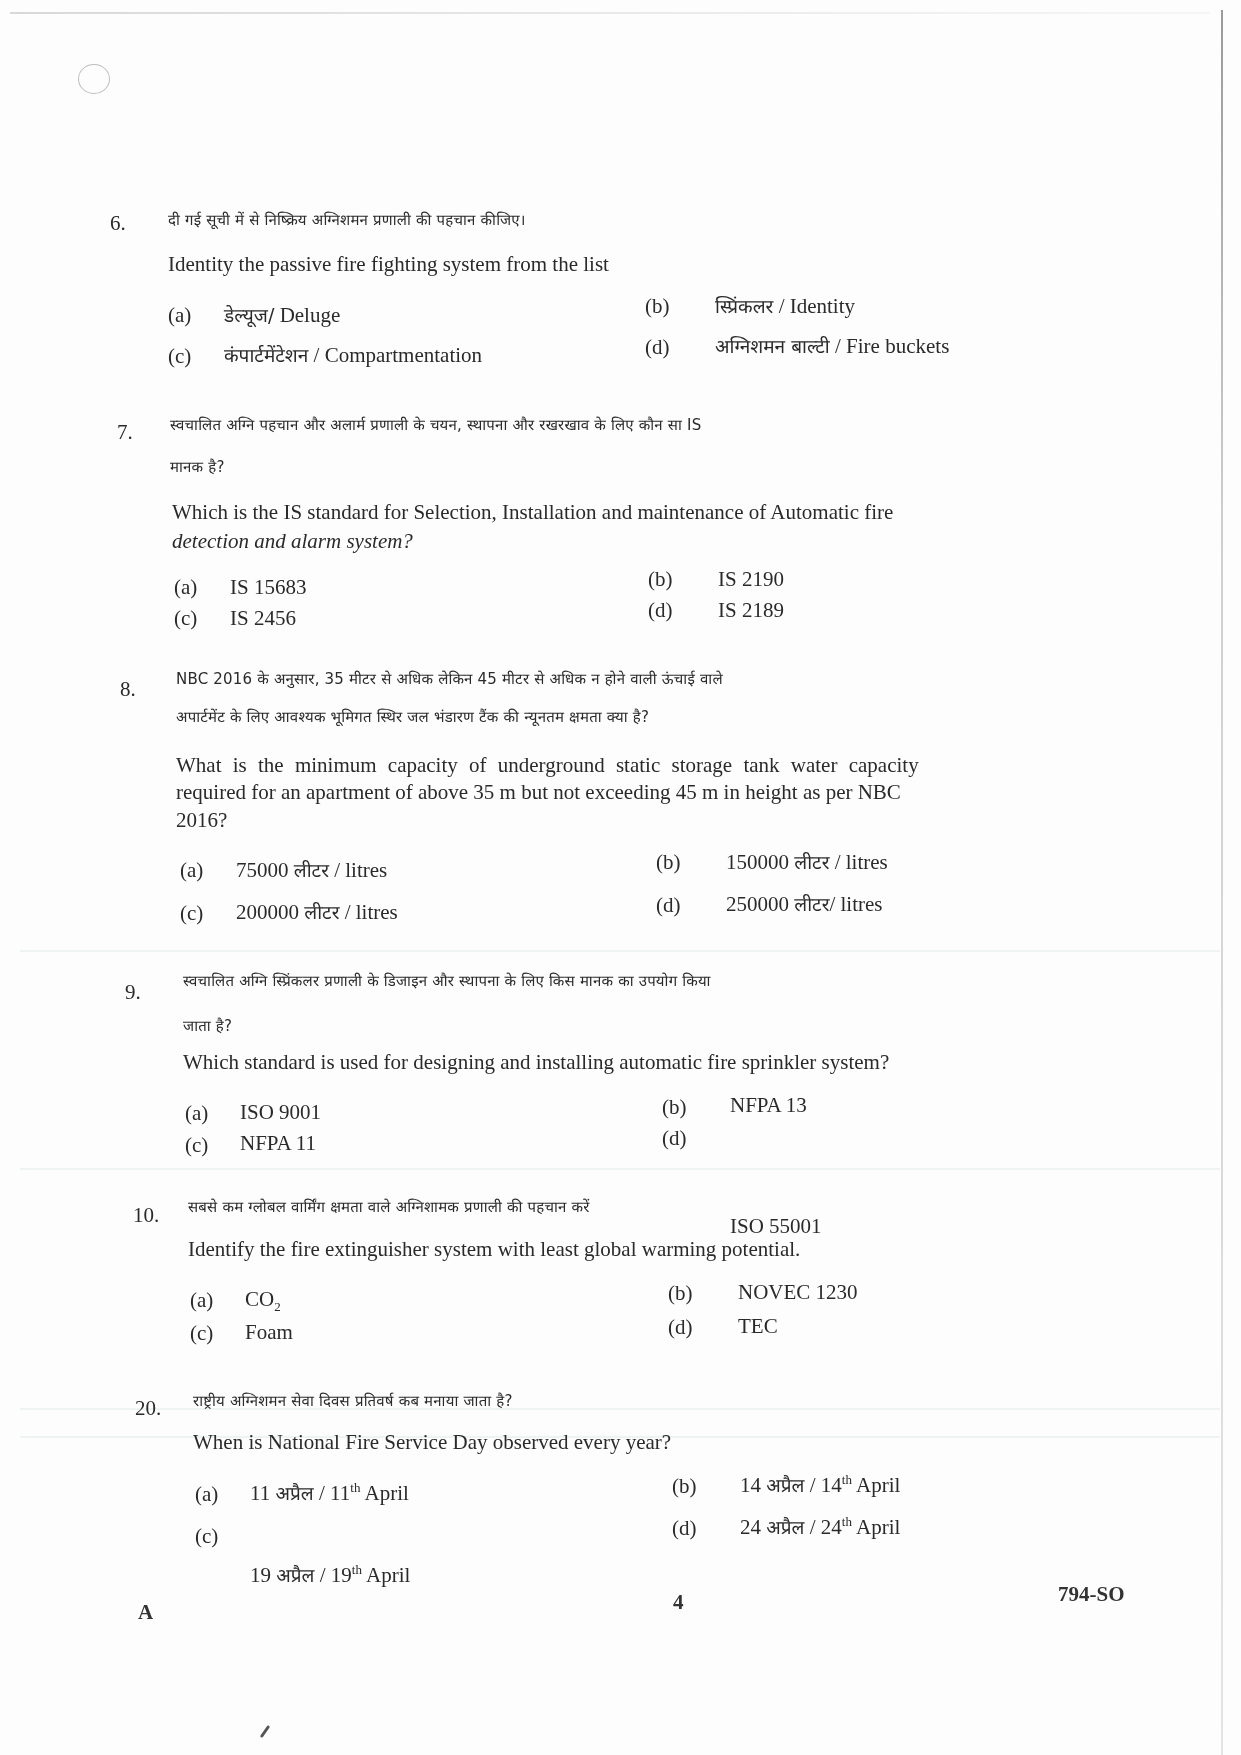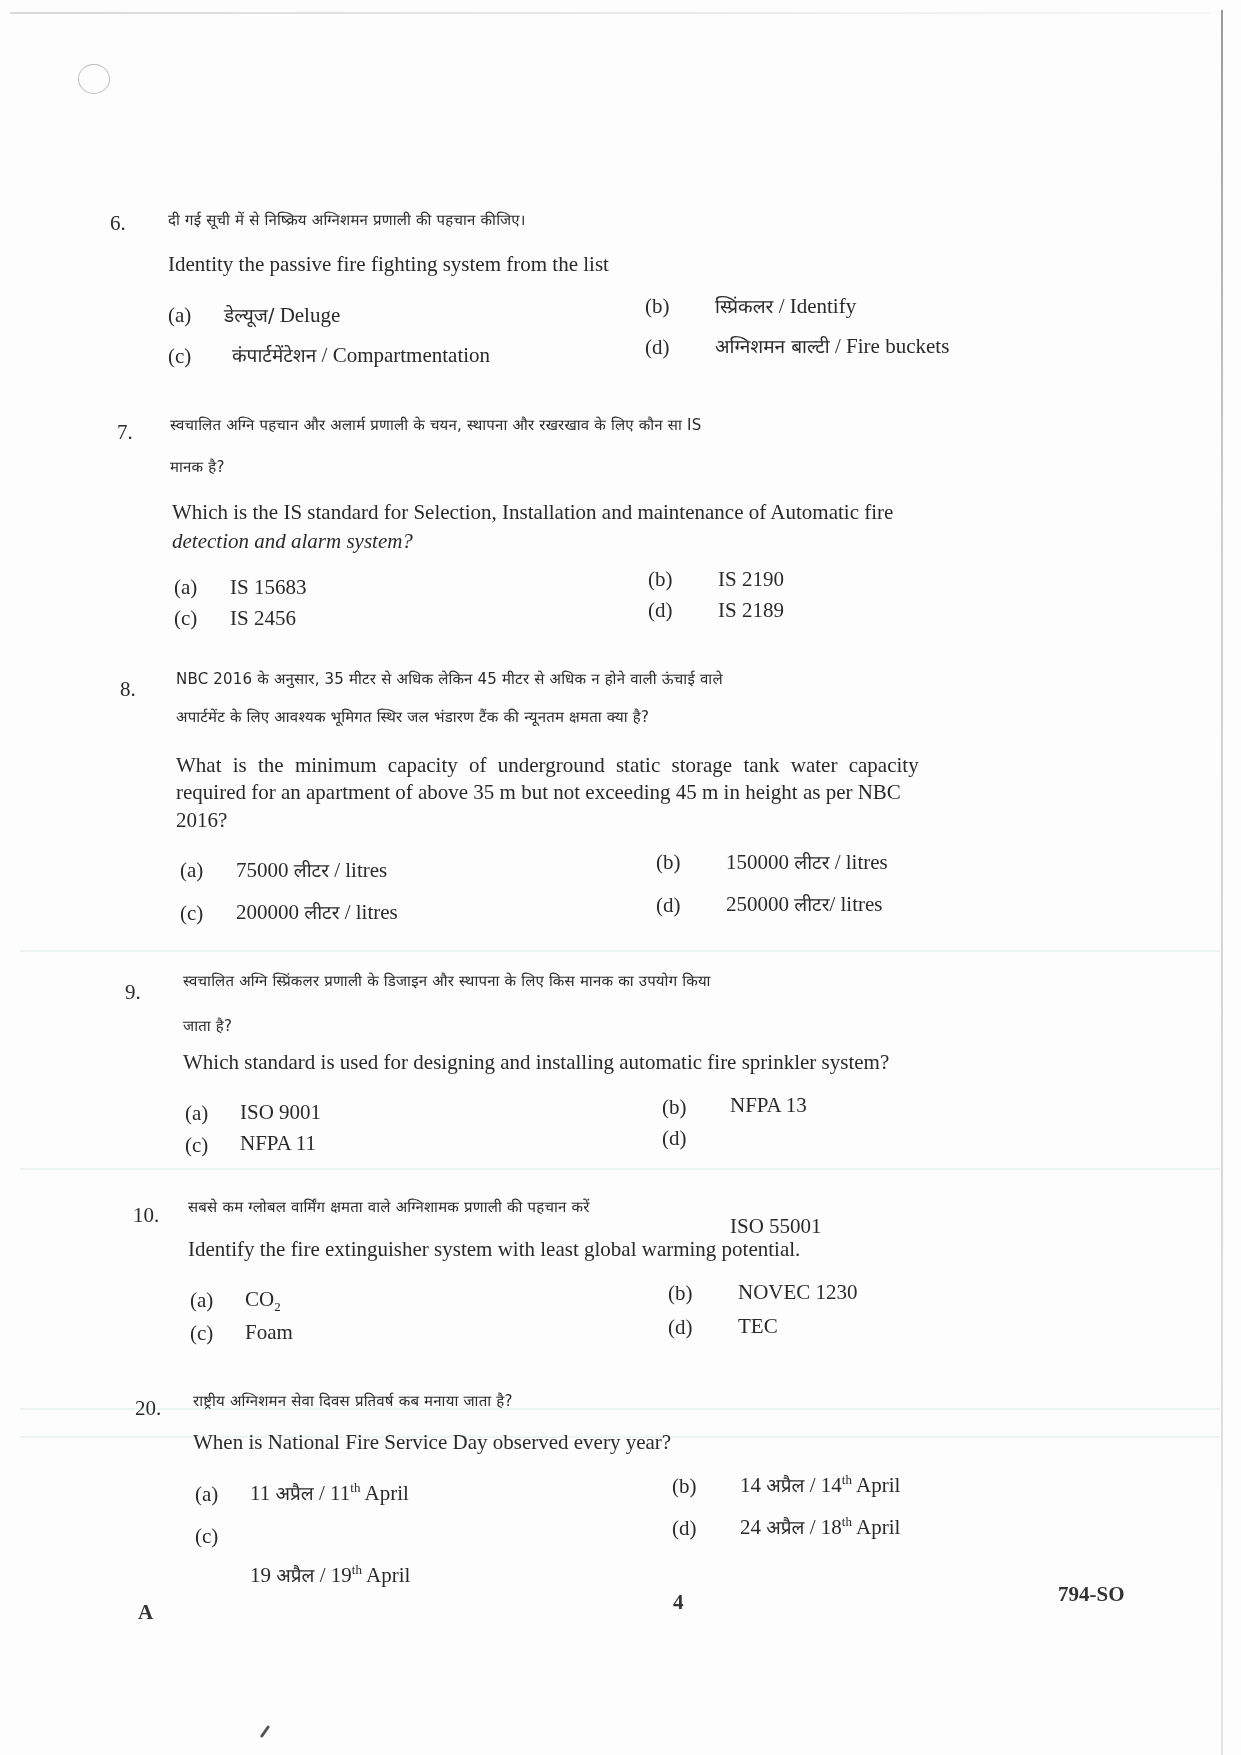--- a/index.html
+++ b/index.html
@@ -36,23 +36,23 @@
 <div class="scan-line" style="left:20px;top:1408px;width:1200px;"></div>
 <div class="scan-line" style="left:20px;top:1436px;width:1200px;"></div>
 
 <div class="q">
   <div class="qnum" style="left:110px;top:211px;">6.</div>
   <div class="hi" style="left:168px;top:209px;">दी गई सूची में से निष्क्रिय अग्निशमन प्रणाली की पहचान कीजिए।</div>
   <div class="en" style="left:168px;top:252px;">Identity the passive fire fighting system from the list</div>
   <div class="opt-label" style="left:168px;top:303px;">(a)</div>
   <div class="opt-text" style="left:224px;top:302px;"><span class="dv">डेल्यूज/</span><span> Deluge</span></div>
   <div class="opt-label" style="left:645px;top:294px;">(b)</div>
-  <div class="opt-text" style="left:715px;top:293px;"><span class="dv">स्प्रिंकलर</span><span> / Identify</span></div>
+  <div class="opt-text" style="left:715px;top:293px;"><span class="dv">स्प्रिंकलर</span><span> / Identity</span></div>
   <div class="opt-label" style="left:168px;top:344px;">(c)</div>
-  <div class="opt-text" style="left:224px;top:342px;margin-left:8px;"><span class="dv">कंपार्टमेंटेशन</span><span> / Compartmentation</span></div>
+  <div class="opt-text" style="left:224px;top:342px;"><span class="dv">कंपार्टमेंटेशन</span><span> / Compartmentation</span></div>
   <div class="opt-label" style="left:645px;top:335px;">(d)</div>
   <div class="opt-text" style="left:715px;top:333px;"><span class="dv">अग्निशमन बाल्टी</span><span> / Fire buckets</span></div>
 </div>
 
 <div class="q">
   <div class="qnum" style="left:117px;top:420px;">7.</div>
   <div class="hi" style="left:170px;top:414px;">स्वचालित अग्नि पहचान और अलार्म प्रणाली के चयन, स्थापना और रखरखाव के लिए कौन सा IS</div>
   <div class="hi" style="left:170px;top:456px;">मानक है?</div>
   <div class="en" style="left:172px;top:500px;">Which is the IS standard for Selection, Installation and maintenance of Automatic fire</div>
   <div class="en" style="left:172px;top:529px;font-style:italic;">detection and alarm system?</div>
@@ -116,19 +116,19 @@
   <div class="qnum" style="left:135px;top:1396px;">20.</div>
   <div class="hi" style="left:193px;top:1390px;">राष्ट्रीय अग्निशमन सेवा दिवस प्रतिवर्ष कब मनाया जाता है?</div>
   <div class="en" style="left:193px;top:1430px;">When is National Fire Service Day observed every year?</div>
   <div class="opt-label" style="left:195px;top:1482px;">(a)</div>
   <div class="opt-text" style="left:250px;top:1480px;"><span>11 </span><span class="dv">अप्रैल</span><span> / 11</span><sup>th</sup><span> April</span></div>
   <div class="opt-label" style="left:672px;top:1474px;">(b)</div>
   <div class="opt-text" style="left:740px;top:1472px;"><span>14 </span><span class="dv">अप्रैल</span><span> / 14</span><sup>th</sup><span> April</span></div>
   <div class="opt-label" style="left:195px;top:1524px;">(c)</div>
   <div class="opt-text" style="left:250px;top:1522px;margin-top:40px;"><span>19 </span><span class="dv">अप्रैल</span><span> / 19</span><sup>th</sup><span> April</span></div>
   <div class="opt-label" style="left:672px;top:1516px;">(d)</div>
-  <div class="opt-text" style="left:740px;top:1514px;"><span>24 </span><span class="dv">अप्रैल</span><span> / 18</span><sup>th</sup><span> April</span></div>
+  <div class="opt-text" style="left:740px;top:1514px;"><span>24 </span><span class="dv">अप्रैल</span><span> / 24</span><sup>th</sup><span> April</span></div>
 </div>
 
 <div class="footer" style="left:138px;top:1600px;">A</div>
 <div class="footer" style="left:673px;top:1590px;">4</div>
 <div class="footer" style="left:1058px;top:1582px;">794-SO</div>
 <div class="pen-mark"></div>
 
 </body></html>

